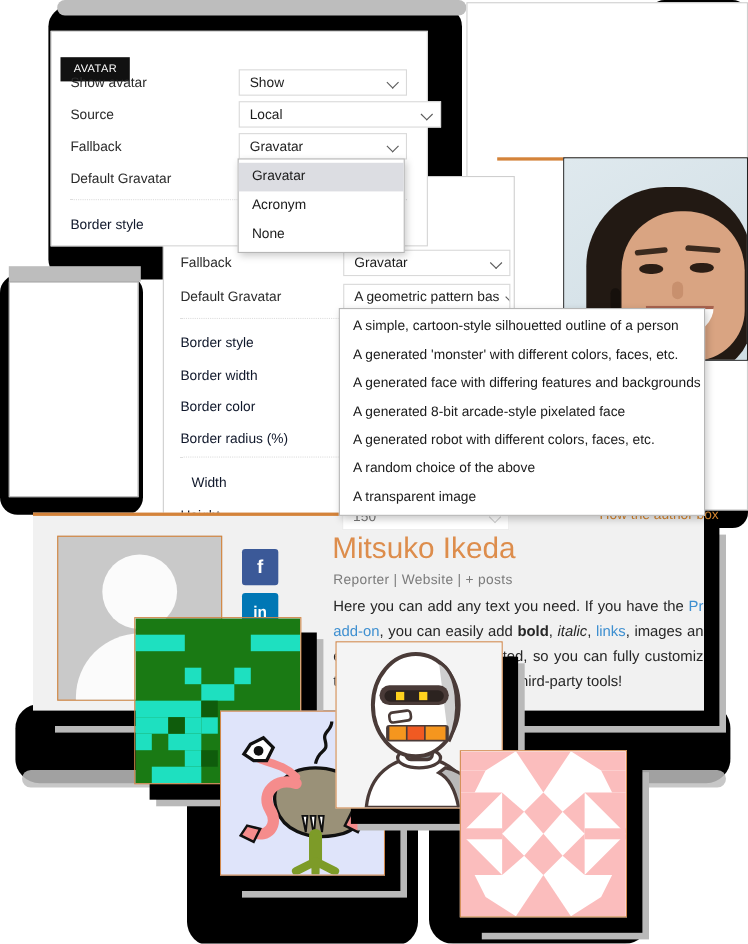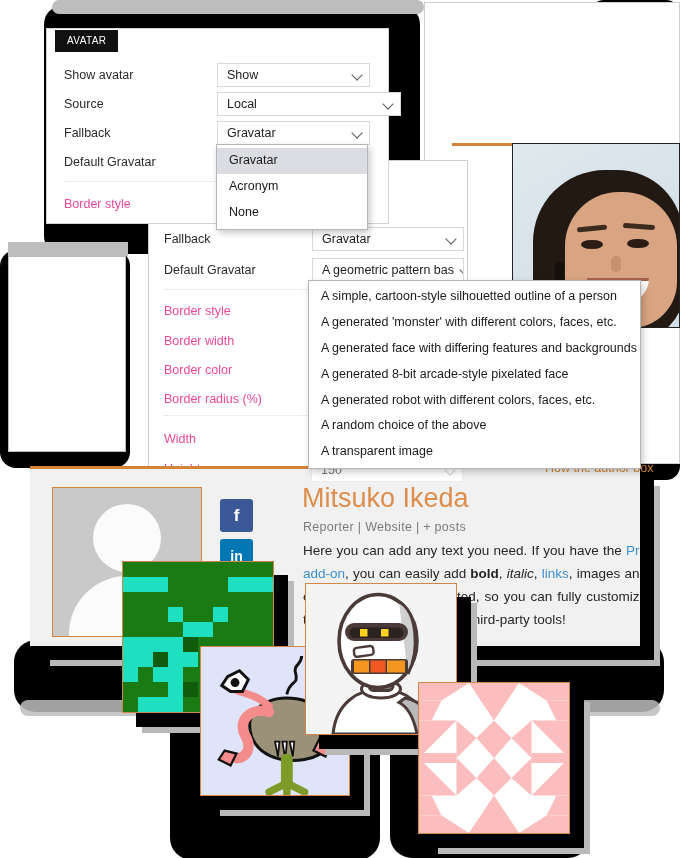--- a/index.html
+++ b/index.html
@@ -38,21 +38,21 @@
     background: #111111;
     color: #ffffff;
     font-size: 10px;
     letter-spacing: .4px;
     padding: 5px 12px 6px;
   }
   .flabel {
     font-size: 12.5px;
     color: #2b2b2b;
   }
-  .flabel.muted { color: #ec4899; }
+  .flabel.muted { color: #0f172a; }
   .fsel {
     position: absolute;
     height: 24px;
     border: 1px solid #d9d9d9;
     background: #ffffff;
     display: flex;
     align-items: center;
     padding: 0 6px 0 9px;
     font-size: 12.5px;
     color: #1d1d1d;
@@ -267,42 +267,42 @@
 
     <div class="dotted" style="left:15px; top:128px; width:300px;"></div>
 
     <div class="flabel muted" style="position:absolute; left:15px; top:143px;">Border style</div>
     <div class="flabel muted" style="position:absolute; left:15px; top:173px;">Border width</div>
     <div class="flabel muted" style="position:absolute; left:15px; top:202px;">Border color</div>
     <div class="flabel muted" style="position:absolute; left:15px; top:231px;">Border radius (%)</div>
 
     <div class="dotted" style="left:15px; top:254px; width:300px;"></div>
 
-    <div class="flabel muted" style="position:absolute; left:15px; top:271px;text-align:center;">Width</div>
+    <div class="flabel muted" style="position:absolute; left:25px; top:271px;text-align:center;">Width</div>
     <div class="flabel muted" style="position:absolute; left:15px; top:301px;">Height</div>
   </div>
 
   <div class="fsel muted" style="left:311px; top:458px; width:152px; z-index:36; color:#777;">
     <span>150</span>
     <span class="chev muted"></span>
   </div>
 
   <div class="ddlist" style="left:308px; top:280px; width:333px;">
     <div class="ddopt">A simple, cartoon-style silhouetted outline of a person</div>
     <div class="ddopt">A generated 'monster' with different colors, faces, etc.</div>
     <div class="ddopt">A generated face with differing features and backgrounds</div>
     <div class="ddopt">A generated 8-bit arcade-style pixelated face</div>
     <div class="ddopt">A generated robot with different colors, faces, etc.</div>
     <div class="ddopt">A random choice of the above</div>
     <div class="ddopt">A transparent image</div>
   </div>
 
   <div class="panel" style="left:46px; top:28px; width:343px; height:196px; box-shadow:none; border-color:#d4d4d4; z-index:20;">
 
-    <div class="badge" style="left:8px; top:1px;">AVATAR</div>
+    <div class="badge" style="left:8px; top:23px;">AVATAR</div>
 
     <div class="flabel" style="position:absolute; left:17px; top:39px;">Show avatar</div>
     <div class="fsel" style="left:170px; top:34px; width:153px;">
       <span>Show</span>
       <span class="chev"></span>
     </div>
 
     <div class="flabel" style="position:absolute; left:17px; top:68px;">Source</div>
     <div class="fsel" style="left:170px; top:63px; width:184px;">
       <span>Local</span>

